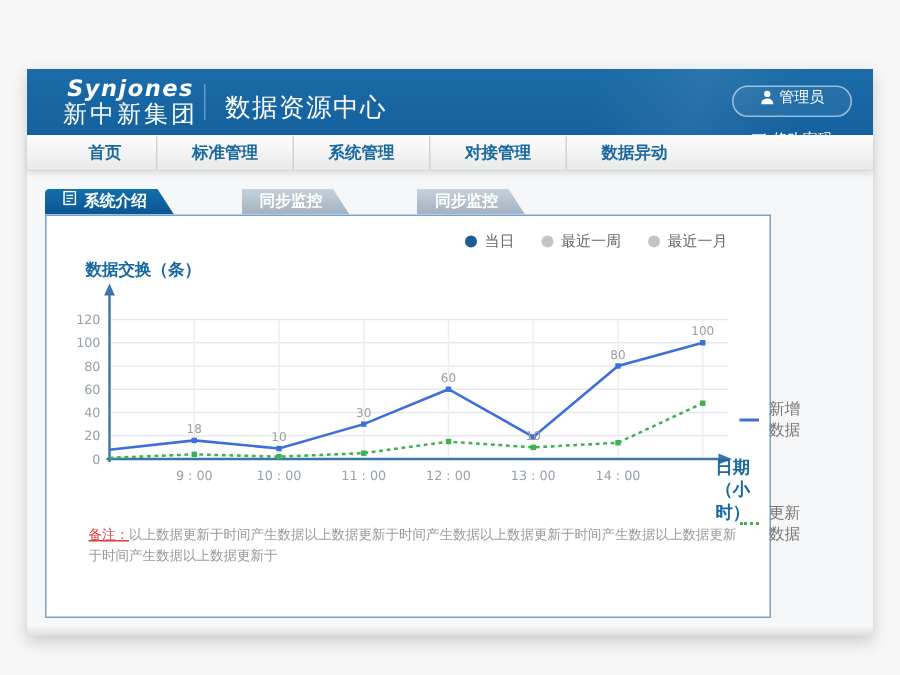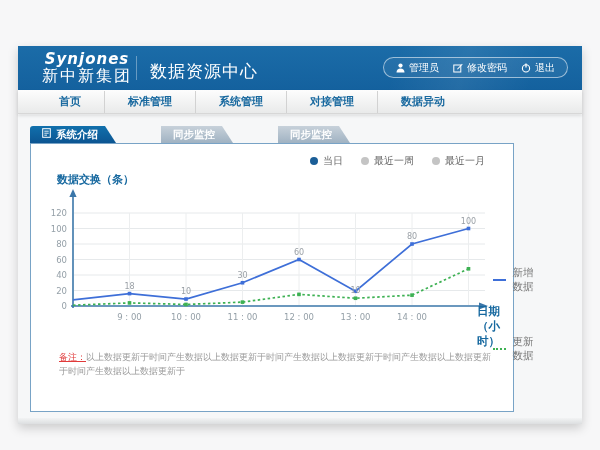--- a/index.html
+++ b/index.html
@@ -14,21 +14,21 @@
   .header::after { content:""; position:absolute; right:-40px; top:-30px; width:320px; height:120px;
             background:linear-gradient(115deg,rgba(255,255,255,0) 30%,rgba(255,255,255,.07) 50%,rgba(255,255,255,0) 70%);
             transform:rotate(-8deg); }
   .logo { position:absolute; left:24px; top:5px; color:#fff; text-align:center; }
   .logo .l1 { font-size:15px; font-weight:bold; font-style:italic; letter-spacing:1px; line-height:17px; }
   .logo .l2 { font-size:16px; font-weight:normal; letter-spacing:2px; line-height:15px; }
   .hdr-divider { position:absolute; left:118px; top:10px; width:1px; height:24px; background:rgba(255,255,255,.35); }
   .app-title { position:absolute; left:132px; top:14px; color:#fff; font-size:17px; letter-spacing:1px; }
   .userbar { position:absolute; right:14px; top:11px; height:21px; display:flex; align-items:center; gap:14px;
              border:1px solid rgba(255,255,255,.55); border-radius:11px; padding:0 12px;
-             background:rgba(255,255,255,.06); z-index:2; }
+             background:rgba(255,255,255,.06); z-index:2;flex-direction:column; }
   .userbar .uitem { display:flex; align-items:center; gap:4px; color:#fff; font-size:10px; cursor:pointer; }
   .userbar svg { display:block; }
 
   
   .nav { position:absolute; left:0; top:44px; width:100%; height:24px;
          background:linear-gradient(180deg,#fdfdfd,#e9eaea); border-bottom:1px solid #d7d7d7;
          box-shadow:0 2px 3px rgba(0,0,0,.10); display:flex; align-items:center; padding-left:18px; z-index:1; }
   .nav .nitem { color:#19699f; font-size:11px; font-weight:bold; padding:0 23px; line-height:22px;
                 border-right:1px solid #d2d2d2; cursor:pointer; }
   .nav .nitem:last-child { border-right:none; }

